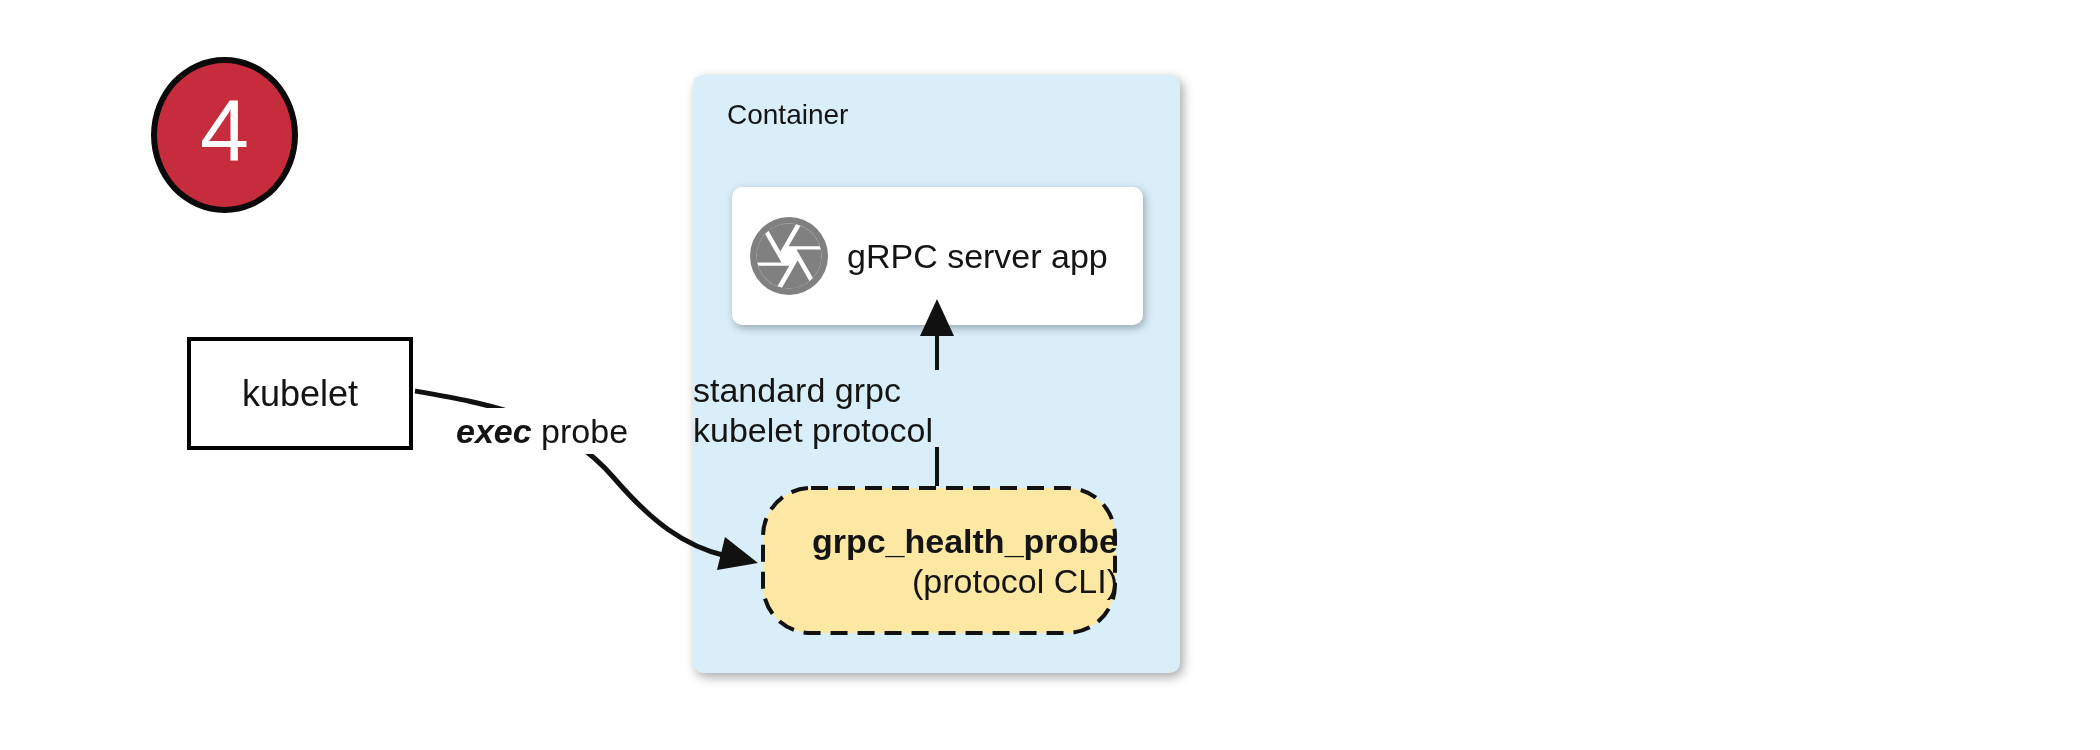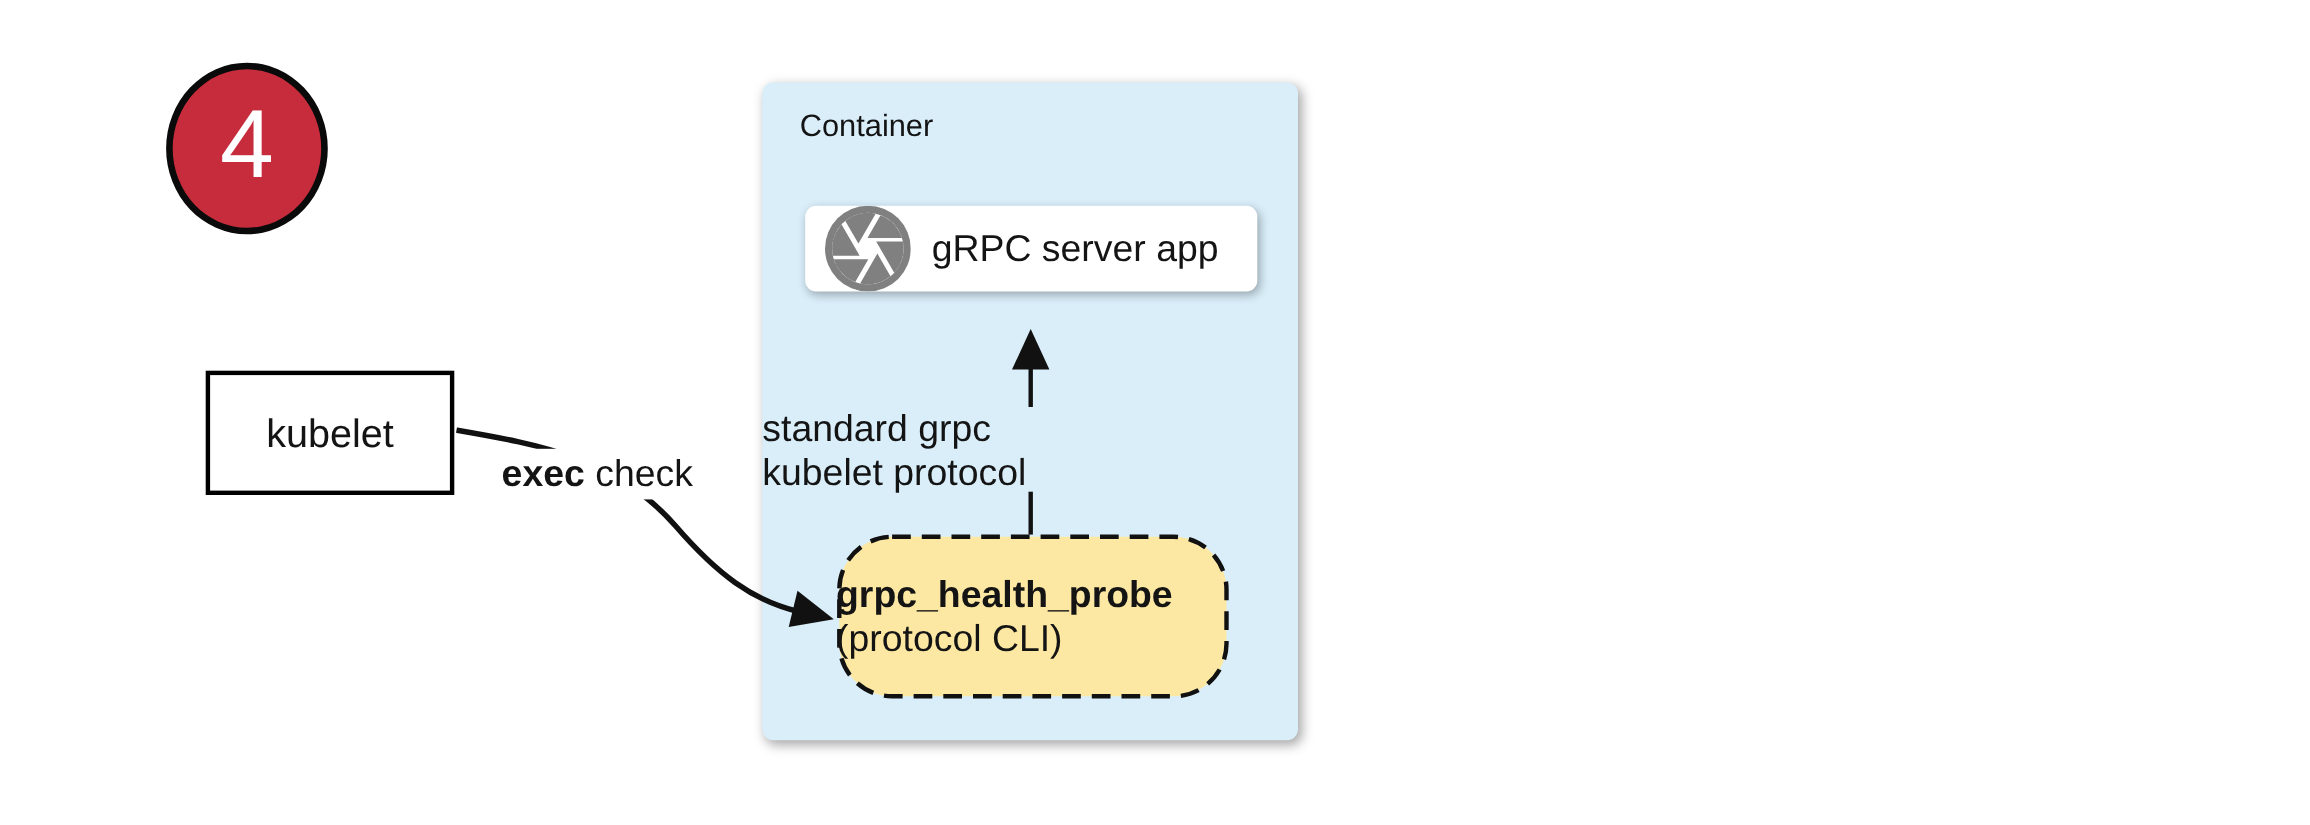--- a/index.html
+++ b/index.html
@@ -20,47 +20,47 @@
     position:absolute; left:187px; top:337px; width:226px; height:113px;
     border:4px solid #000000; box-sizing:border-box; background:#ffffff;
     display:flex; align-items:center; justify-content:center; font-size:36px;
   }
 
   
   .exec-label {
     position:absolute; left:448px; top:408px; background:#ffffff;
     font-size:34px; line-height:42px; padding:2px 8px; white-space:pre;
   }
-  .exec-label .b { font-weight:bold; }
+  .exec-label .b { font-weight:bold;font-style:italic; }
 
   
   .container-box {
     position:absolute; left:693px; top:75px; width:487px; height:598px;
     border-radius:10px; box-shadow:3px 4px 11px rgba(0,0,0,0.35);
   }
   .container-title { position:absolute; left:34px; top:24px; font-size:28px; }
 
   .server-box {
-    position:absolute; left:39px; top:112px; width:411px; height:78px;
+    position:absolute; left:39px; top:112px; width:411px; height:138px;
     background:#ffffff; border-radius:10px; box-shadow:2px 3px 9px rgba(0,0,0,0.30);
     display:flex; align-items:center; gap:19px; padding-left:18px; box-sizing:border-box;
     font-size:34px;
   }
   .aperture { width:78px; height:78px; flex:0 0 auto; }
 
   .protocol-label {
     position:absolute; left:0; top:295px; width:100%;
     font-size:34px; line-height:40px;
   }
 
   .probe-box { position:absolute; left:67px; top:410px; width:358px; height:151px; }
   .probe-box svg { position:absolute; left:0; top:0; }
   .probe-text {
     position:absolute; left:0; top:0; right:0; bottom:0;
-    display:flex; flex-direction:column; align-items:flex-start; justify-content:center;
+    display:flex; flex-direction:column; align-items:flex-end; justify-content:center;
     font-size:34px; line-height:40px;
   }
   .probe-title { font-weight:bold; }
 
   
   .note { position:absolute; left:1318px; top:110px; font-size:34px; line-height:42px; }
 
   
   .edges { position:absolute; left:0; top:0; pointer-events:none; }
 </style>
@@ -109,16 +109,16 @@
   <svg class="edges" width="2100" height="750" viewBox="0 0 2100 750">
 
     <path d="M 415 391 C 490 404, 560 416, 614 478 C 652 522, 684 546, 726 556" fill="none" stroke="#111111" stroke-width="5"></path>
     <polygon points="758,563 717,570 725,537" fill="#111111"></polygon>
 
     <line x1="937" y1="332" x2="937" y2="370" stroke="#111111" stroke-width="4"></line>
     <polygon points="937,299 920,336 954,336" fill="#111111"></polygon>
     <line x1="937" y1="447" x2="937" y2="486" stroke="#111111" stroke-width="4"></line>
   </svg>
 
-  <div class="exec-label"><span class="b">exec</span><span> check</span></div>
+  <div class="exec-label"><span class="b">exec</span><span> probe</span></div>
 
 
 </div>
 
 </body></html>

